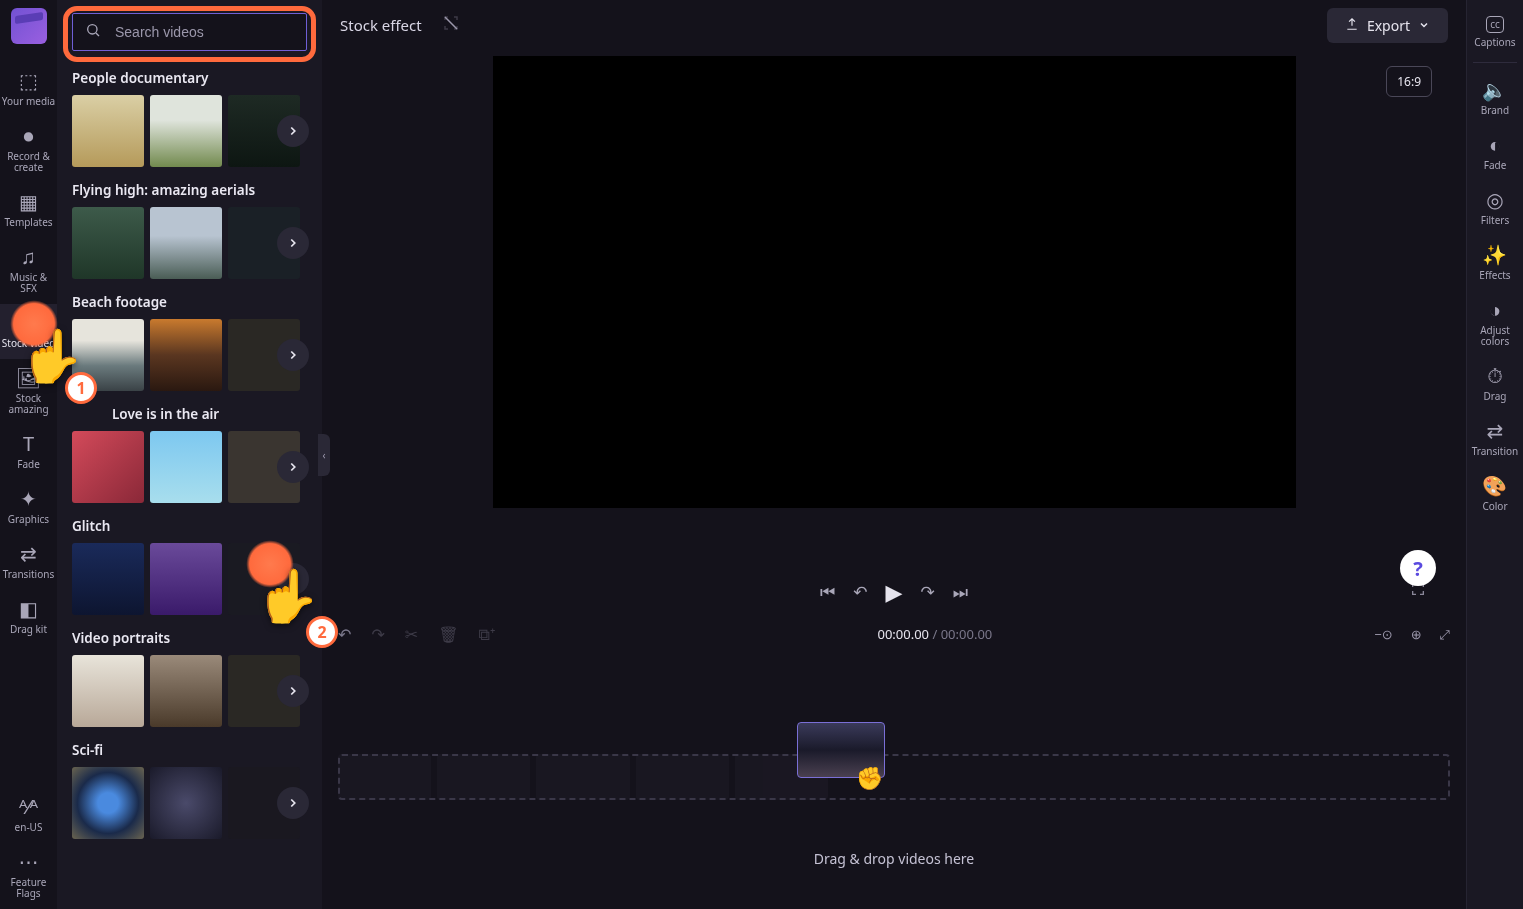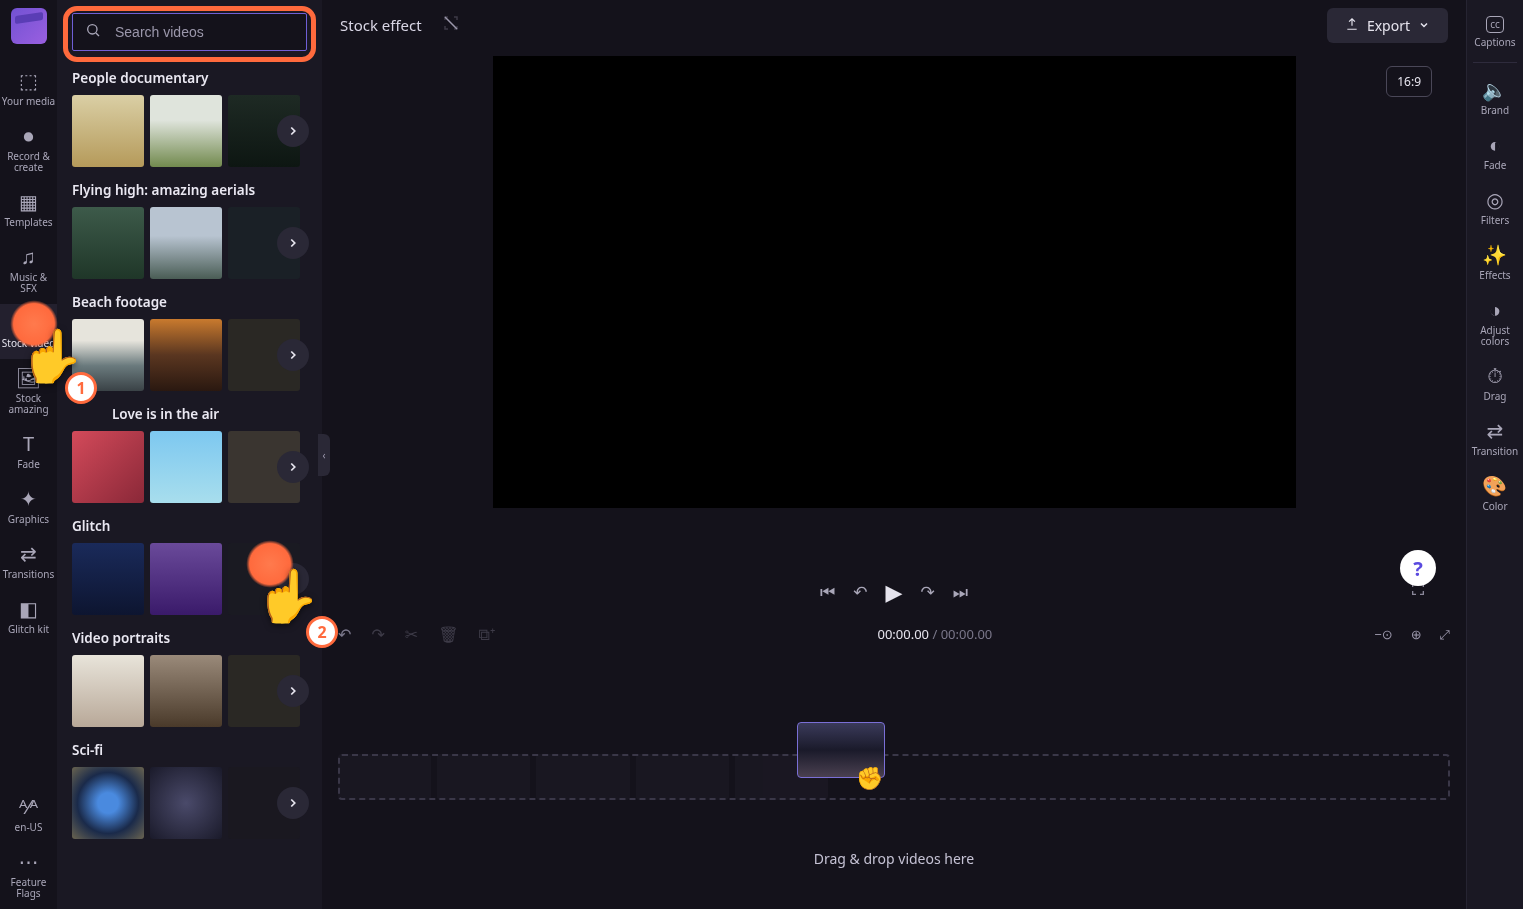--- a/index.html
+++ b/index.html
@@ -328,21 +328,21 @@
     <div class="nav-item">
       <div class="icon">✦</div>
       <span>Graphics</span>
     </div>
     <div class="nav-item">
       <div class="icon">⇄</div>
       <span>Transitions</span>
     </div>
     <div class="nav-item">
       <div class="icon">◧</div>
-      <span>Glitch kit</span>
+      <span>Drag kit</span>
     </div>
     <div class="spacer"></div>
     <div class="nav-item">
       <div class="icon">ᴬ⁄ᴬ</div>
       <span>en-US</span>
     </div>
     <div class="nav-item">
       <div class="icon">⋯</div>
       <span>Feature Flags</span>
     </div>

